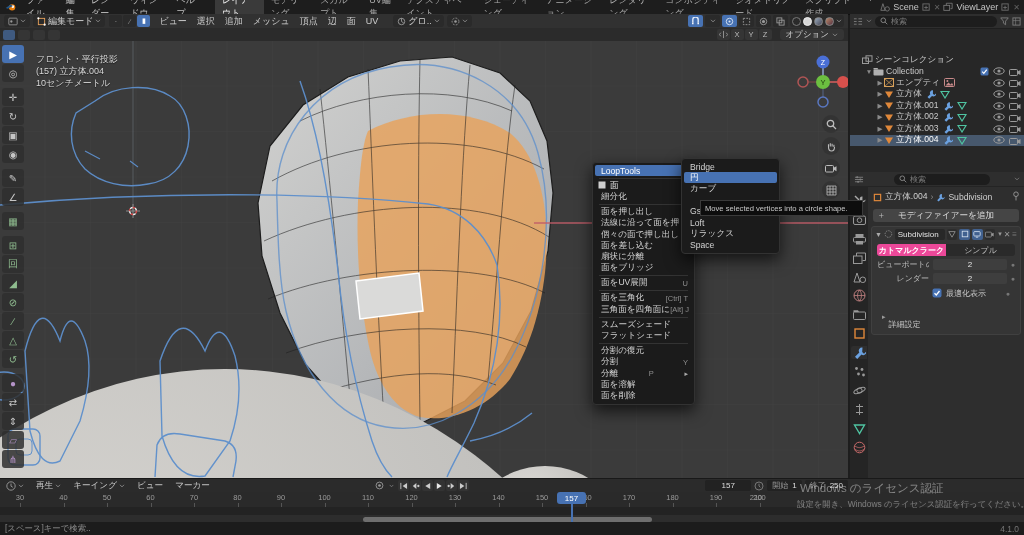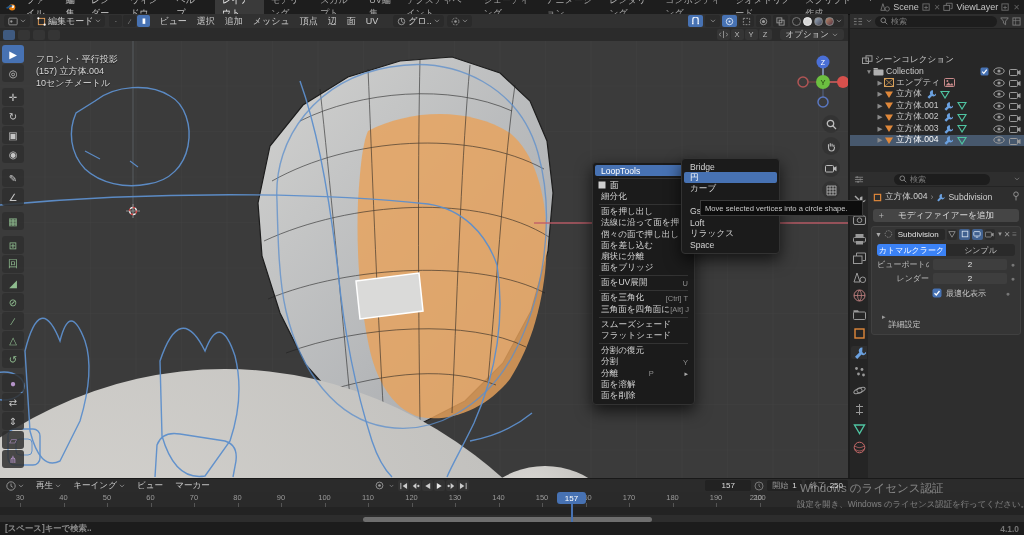--- a/index.html
+++ b/index.html
@@ -82,21 +82,21 @@
   #breadcrumb{display:flex;align-items:center;gap:3px;padding:5px 4px 3px 5px;color:#cfcfcf;}
   #add-mod{margin:3px 5px;height:13px;background:#454545;border-radius:3px;display:flex;align-items:center;justify-content:center;color:#ddd;position:relative;}
   #add-mod .plus{position:absolute;left:4px;color:#bbb;}
   #mod-panel{margin:4px 3px;background:#353535;border:1px solid #404040;border-radius:3px;padding-bottom:4px;}
   #mod-head{height:14px;display:flex;align-items:center;gap:2px;padding:0 3px;}
   #mod-name{background:#282828;border-radius:2px;height:11px;flex:0 0 44px;display:flex;align-items:center;padding:0 3px;font-size:8px;color:#e2e2e2;}
   .mtog{width:12px;height:11px;background:#2c2c2c;border-radius:2px;display:flex;align-items:center;justify-content:center;}
   .mtog.on{background:#41618f;}
   #segm{display:flex;margin:3px 5px;height:12px;border-radius:3px;overflow:hidden;}
   #segm div{flex:1;display:flex;align-items:center;justify-content:center;font-size:8px;background:#2a2a2a;color:#bbb;}
-  #segm div.on{background:#3b82f6;color:#fff;}
+  #segm div.on{background:#ec4899;color:#fff;font-weight:bold;}
   .prow{display:flex;align-items:center;margin:2.5px 5px 0 5px;gap:4px;}
   .prow .pl{flex:0 0 52px;text-align:right;color:#bdbdbd;font-size:8px;white-space:nowrap;overflow:hidden;}
   .prow .pv{flex:1;background:#3e3e3e;border-radius:2px;height:11px;display:flex;align-items:center;justify-content:center;color:#e5e5e5;font-size:8px;}
   .prow .dot{color:#777;font-size:7px;}
   #chk-row{display:flex;align-items:center;gap:4px;margin:4px 5px 0 60px;}
   #adv-row{display:flex;align-items:center;gap:3px;margin:5px 0 0 10px;color:#c5c5c5;}
   
   #timeline{left:0;top:478px;width:1024px;height:44px;background:#2b2b2b;border-top:1px solid #191919;}
   #tl-header{height:13px;display:flex;align-items:center;font-size:8.6px;color:#c9c9c9;}
   .tl-menu{padding:0 6px;display:flex;align-items:center;gap:2px;}
@@ -109,21 +109,21 @@
   .tick{position:absolute;top:1px;font-size:7.5px;color:#9a9a9a;transform:translateX(-50%);}
   .tickline{position:absolute;top:11px;width:1px;height:4px;background:#555;}
   #tracks{position:absolute;left:0;top:28px;width:1024px;height:8px;background:#232323;}
   #tl-channel{position:absolute;left:0;top:36px;width:1024px;height:8px;background:#2d2d2d;}
   #hscroll{position:absolute;left:363px;top:2px;width:289px;height:5px;background:#6e6e6e;border-radius:3px;}
   #cur-frame-line{position:absolute;left:571px;top:24px;width:2px;height:20px;background:#4772b3;}
   #cur-frame-badge{position:absolute;left:557px;top:13px;width:29px;height:12px;background:#4772b3;border-radius:3px;
     color:#fff;font-size:8px;display:flex;align-items:center;justify-content:center;}
   
   #statusbar{left:0;top:522px;width:1024px;height:13px;background:#1c1c1c;display:flex;align-items:center;
-             font-size:8.4px;color:#8a8a8a;padding:0 5px;box-sizing:border-box;font-weight:bold;}
+             font-size:8.4px;color:#8a8a8a;padding:0 5px;box-sizing:border-box;}
   #status-version{margin-left:auto;color:#777;}
   
   #watermark{z-index:50;pointer-events:none;}
   #wm1{position:absolute;left:800px;top:481px;font-size:11.5px;color:rgba(255,255,255,.42);white-space:nowrap;}
   #wm2{position:absolute;left:797px;top:499px;font-size:8.4px;color:rgba(255,255,255,.38);white-space:nowrap;}
 </style>
 </head>
 <body>
 
 <div id="app">

